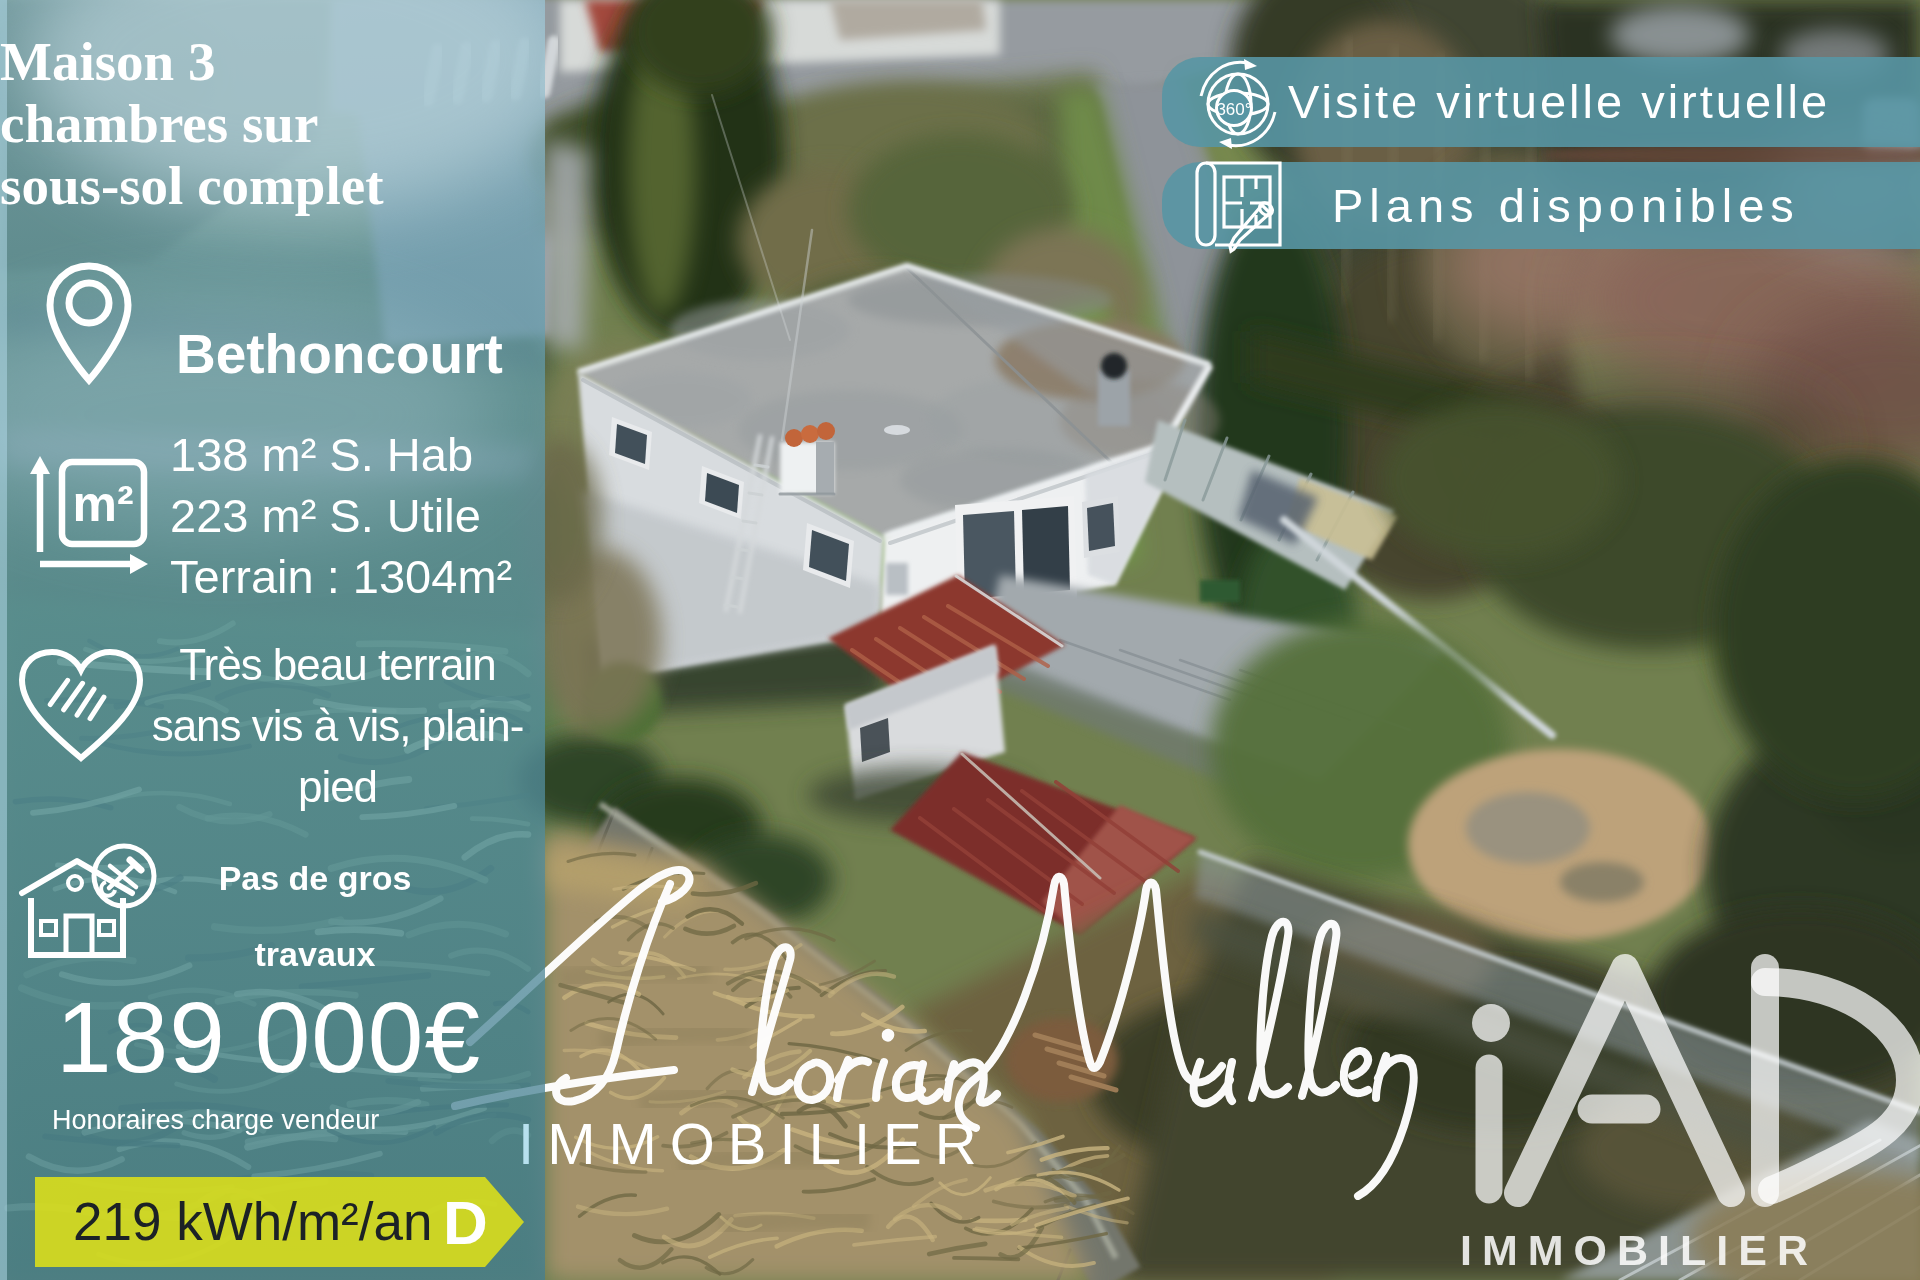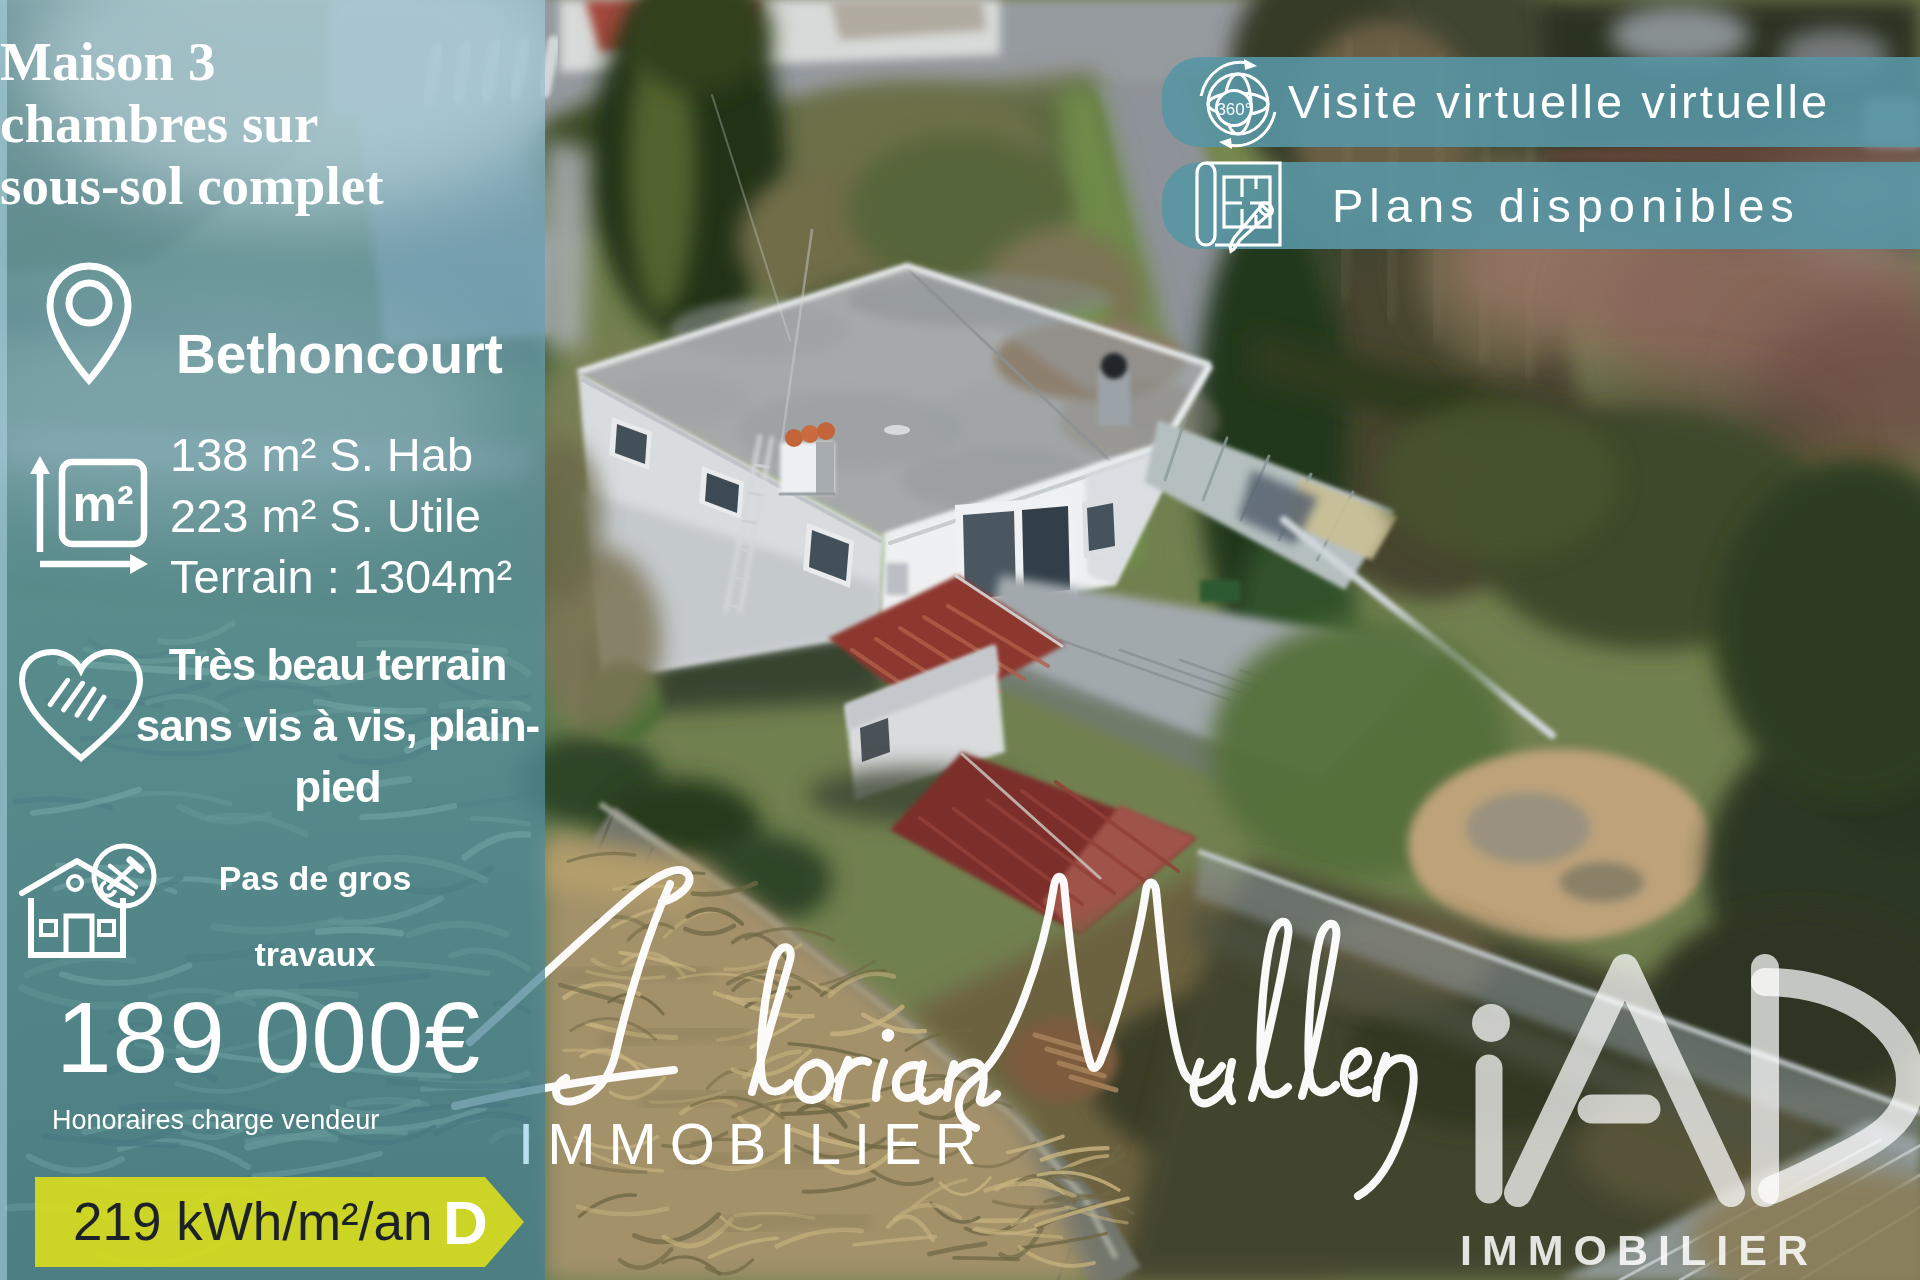--- a/index.html
+++ b/index.html
@@ -514,21 +514,21 @@
 
 <div class="abs w" style="left:170px;top:424px;font-size:47px;line-height:61px;font-weight:400;">138 m² S. Hab<br>223 m² S. Utile<br>Terrain : 1304m²</div>
 
 <svg class="abs" style="left:10px;top:640px" width="142" height="130" viewBox="0 0 142 130">
     <path d="M71,118 C40,92 12,66 12,40 C12,22 26,12 42,12 C55,12 66,20 71,30 C76,20 87,12 100,12 C116,12 130,22 130,40 C130,66 102,92 71,118 Z" fill="none" stroke="#fff" stroke-width="6"></path>
     <g transform="rotate(-12 71 60)">
       <path d="M40,58 L62,38 M52,66 L76,44 M64,74 L86,52 M76,80 L94,62" stroke="#fff" stroke-width="5" fill="none" stroke-linecap="round"></path>
     </g>
   </svg>
 
-<div class="abs w" style="left:115px;top:634px;width:445px;text-align:center;font-size:44px;line-height:61px;font-weight:700;letter-spacing:-1px;white-space:nowrap;">Très beau terrain<br>sans vis à vis, plain-<br>pied</div>
+<div class="abs w" style="left:115px;top:634px;width:445px;text-align:center;font-size:44px;line-height:61px;font-weight:400;letter-spacing:-1px;white-space:nowrap;">Très beau terrain<br>sans vis à vis, plain-<br>pied</div>
 
 <svg class="abs" style="left:18px;top:836px" width="152" height="124" viewBox="0 0 152 124">
     <path d="M4,57 L59,25 L114,57" fill="none" stroke="#fff" stroke-width="6" stroke-linecap="round" stroke-linejoin="round"></path>
     <path d="M13,62 L13,119 L105,119 L105,62" fill="none" stroke="#fff" stroke-width="6"></path>
     <rect x="48" y="80" width="26" height="39" fill="none" stroke="#fff" stroke-width="5"></rect>
     <rect x="23" y="85" width="15" height="14" fill="none" stroke="#fff" stroke-width="4"></rect>
     <rect x="81" y="85" width="15" height="14" fill="none" stroke="#fff" stroke-width="4"></rect>
     <circle cx="57" cy="47" r="7" fill="none" stroke="#fff" stroke-width="4"></circle>
     <circle cx="106" cy="40" r="30" fill="none" stroke="#fff" stroke-width="5"></circle>
     <path d="M91,52 L116,29 M92,30 L118,51" stroke="#fff" stroke-width="4.5" fill="none" stroke-linecap="round"></path>

